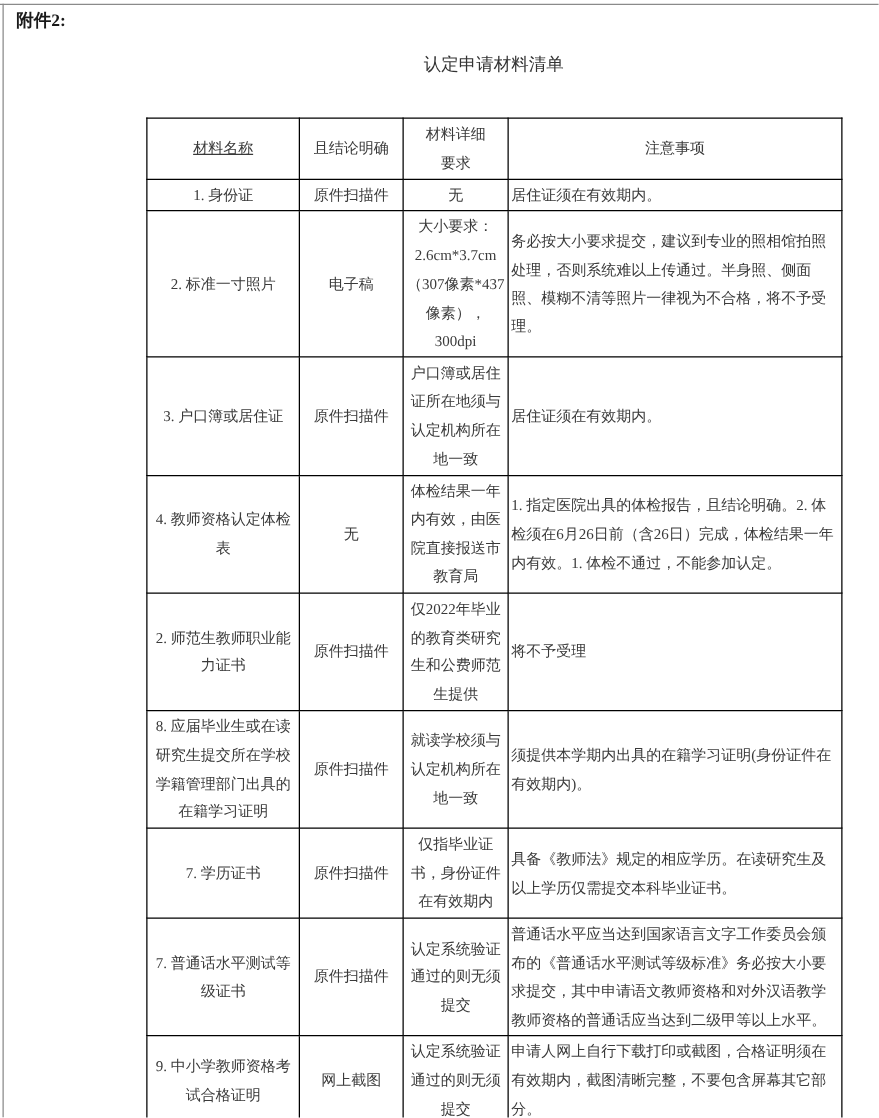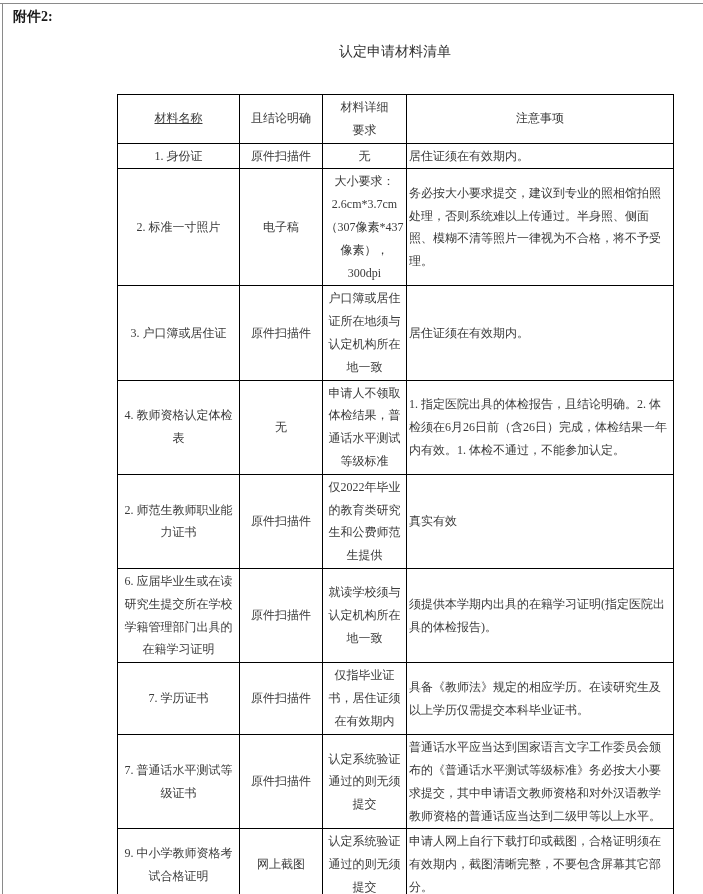--- a/index.html
+++ b/index.html
@@ -118,39 +118,39 @@
   </tr>
   <tr class="r3">
     <td class="cell-name">3. 户口簿或居住证</td>
     <td class="cell-form">原件扫描件</td>
     <td class="cell-req">户口簿或居住证所在地须与认定机构所在地一致</td>
     <td class="cell-note">居住证须在有效期内。</td>
   </tr>
   <tr class="r4">
     <td class="cell-name">4. 教师资格认定体检表</td>
     <td class="cell-form">无</td>
-    <td class="cell-req">申请人不领取体检结果，普通话水平测试等级标准</td>
+    <td class="cell-req">体检结果一年内有效，由医院直接报送市教育局</td>
     <td class="cell-note">1. 指定医院出具的体检报告，且结论明确。2. 体检须在6月26日前（含26日）完成，体检结果一年内有效。1. 体检不通过，不能参加认定。</td>
   </tr>
   <tr class="r5">
     <td class="cell-name">2. 师范生教师职业能力证书</td>
     <td class="cell-form">原件扫描件</td>
     <td class="cell-req">仅2022年毕业的教育类研究生和公费师范生提供</td>
-    <td class="cell-note">真实有效</td>
+    <td class="cell-note">将不予受理</td>
   </tr>
   <tr class="r6">
-    <td class="cell-name">6. 应届毕业生或在读研究生提交所在学校学籍管理部门出具的在籍学习证明</td>
+    <td class="cell-name">8. 应届毕业生或在读研究生提交所在学校学籍管理部门出具的在籍学习证明</td>
     <td class="cell-form">原件扫描件</td>
     <td class="cell-req">就读学校须与认定机构所在地一致</td>
-    <td class="cell-note">须提供本学期内出具的在籍学习证明(指定医院出具的体检报告)。</td>
+    <td class="cell-note">须提供本学期内出具的在籍学习证明(身份证件在有效期内)。</td>
   </tr>
   <tr class="r7">
     <td class="cell-name">7. 学历证书</td>
     <td class="cell-form">原件扫描件</td>
-    <td class="cell-req">仅指毕业证书，居住证须在有效期内</td>
+    <td class="cell-req">仅指毕业证书，身份证件在有效期内</td>
     <td class="cell-note">具备《教师法》规定的相应学历。在读研究生及以上学历仅需提交本科毕业证书。</td>
   </tr>
   <tr class="r8">
     <td class="cell-name">7. 普通话水平测试等级证书</td>
     <td class="cell-form">原件扫描件</td>
     <td class="cell-req">认定系统验证通过的则无须提交</td>
     <td class="cell-note">普通话水平应当达到国家语言文字工作委员会颁布的《普通话水平测试等级标准》务必按大小要求提交，其中申请语文教师资格和对外汉语教学教师资格的普通话应当达到二级甲等以上水平。</td>
   </tr>
   <tr class="r9">
     <td class="cell-name">9. 中小学教师资格考试合格证明</td>

